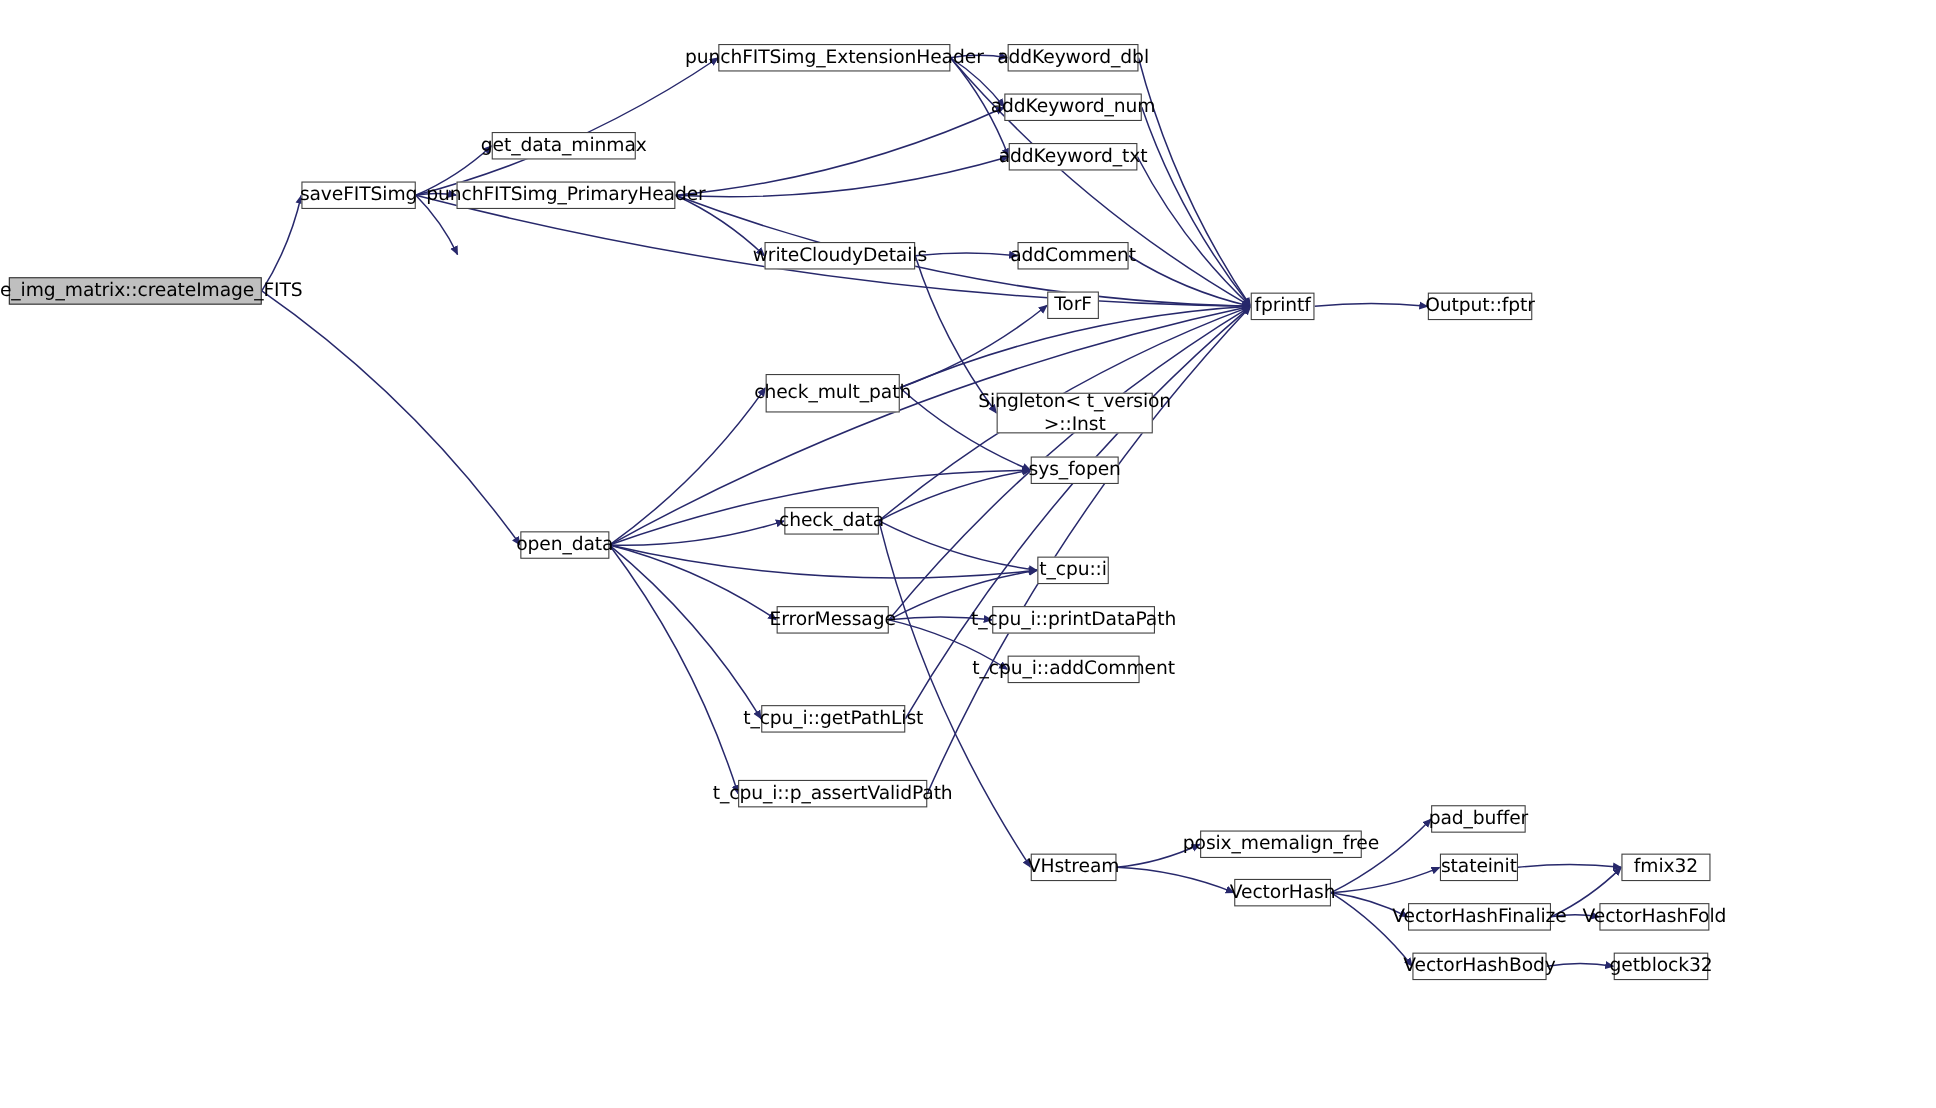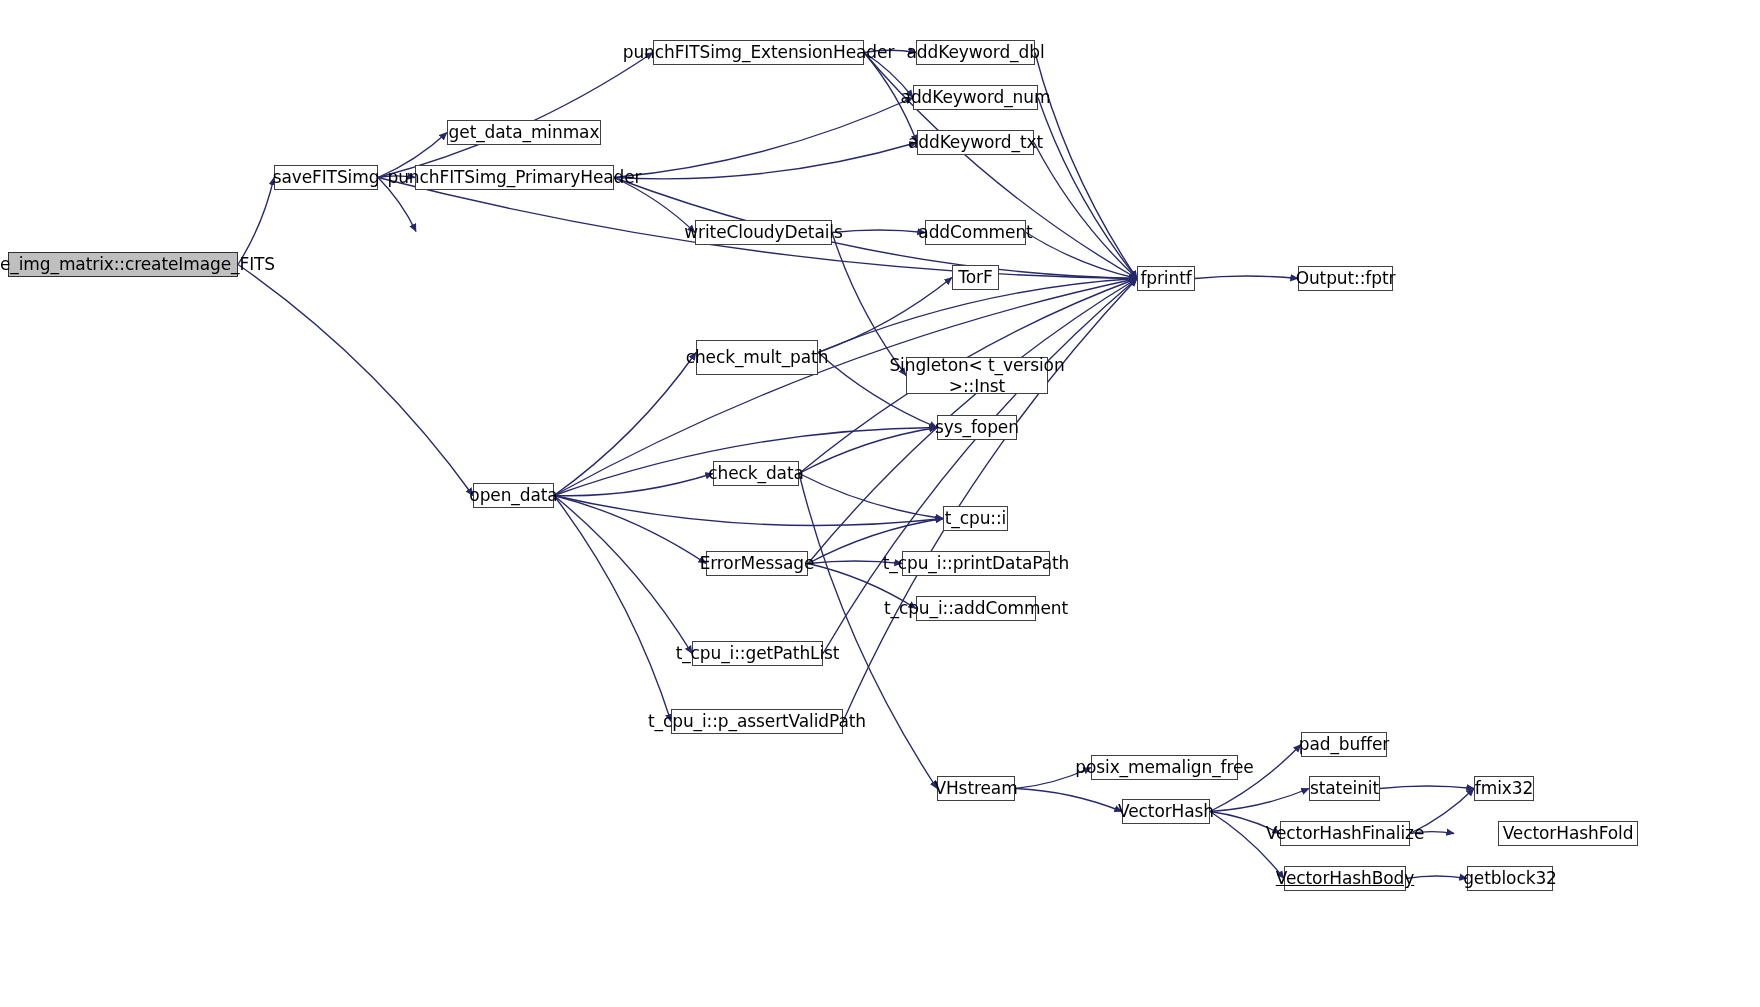--- a/index.html
+++ b/index.html
@@ -107,21 +107,21 @@
       <path d="M 1210 811.5 Q 1261.455 808.415 1309 788.5" fill="none" stroke="#27286b" stroke-width="1.35" marker-end="url(#arw)"></path>
       <path d="M 1210 811.5 Q 1246.87 816.55 1280 833.5" fill="none" stroke="#27286b" stroke-width="1.35" marker-end="url(#arw)"></path>
       <path d="M 1210 811.5 Q 1252.695 838.71 1284 878.5" fill="none" stroke="#27286b" stroke-width="1.35" marker-end="url(#arw)"></path>
       <path d="M 1380 788.5 Q 1427 783.5 1474 788.5" fill="none" stroke="#27286b" stroke-width="1.35" marker-end="url(#arw)"></path>
       <path d="M 1410 833.5 Q 1432 829.76 1454 833.5" fill="none" stroke="#27286b" stroke-width="1.35" marker-end="url(#arw)"></path>
       <path d="M 1410 833.5 Q 1445.825 816.44 1474 788.5" fill="none" stroke="#27286b" stroke-width="1.35" marker-end="url(#arw)"></path>
       <path d="M 1406 878.5 Q 1436.5 873.5 1467 878.5" fill="none" stroke="#27286b" stroke-width="1.35" marker-end="url(#arw)"></path>
     </svg>
 <div class="node root" style="left: 8px; top: 252px; width: 230px; height: 25px;"><span class="lbl">save_img_matrix::createImage_FITS</span></div>
     <div class="node" style="left: 274px; top: 165px; width: 104px; height: 25px;"><span class="lbl">saveFITSimg</span></div>
-    <div class="node" style="left: 447px; top: 120px; width: 154px; height: 25px;"><span class="lbl">get_data_minmax</span></div>
+    <div class="node" style="left: 447px; top: 120px; width: 131px; height: 25px;"><span class="lbl">get_data_minmax</span></div>
     <div class="node" style="left: 415px; top: 165px; width: 199px; height: 25px;"><span class="lbl">punchFITSimg_PrimaryHeader</span></div>
     <div class="node" style="left: 653px; top: 40px; width: 211px; height: 25px;"><span class="lbl">punchFITSimg_ExtensionHeader</span></div>
     <div class="node" style="left: 916px; top: 40px; width: 119px; height: 25px;"><span class="lbl">addKeyword_dbl</span></div>
     <div class="node" style="left: 913px; top: 85px; width: 125px; height: 25px;"><span class="lbl">addKeyword_num</span></div>
     <div class="node" style="left: 917px; top: 130px; width: 117px; height: 25px;"><span class="lbl">addKeyword_txt</span></div>
     <div class="node" style="left: 695px; top: 220px; width: 137px; height: 25px;"><span class="lbl">writeCloudyDetails</span></div>
     <div class="node" style="left: 925px; top: 220px; width: 101px; height: 25px;"><span class="lbl">addComment</span></div>
     <div class="node" style="left: 1137px; top: 266px; width: 58px; height: 25px;"><span class="lbl">fprintf</span></div>
     <div class="node" style="left: 1298px; top: 266px; width: 95px; height: 25px;"><span class="lbl">Output::fptr</span></div>
     <div class="node" style="left: 952px; top: 265px; width: 47px; height: 25px;"><span class="lbl">TorF</span></div>
@@ -135,18 +135,18 @@
     <div class="node" style="left: 706px; top: 551px; width: 102px; height: 25px;"><span class="lbl">ErrorMessage</span></div>
     <div class="node" style="left: 902px; top: 551px; width: 148px; height: 25px;"><span class="lbl">t_cpu_i::printDataPath</span></div>
     <div class="node" style="left: 916px; top: 596px; width: 120px; height: 25px;"><span class="lbl">t_cpu_i::addComment</span></div>
     <div class="node" style="left: 692px; top: 641px; width: 131px; height: 25px;"><span class="lbl">t_cpu_i::getPathList</span></div>
     <div class="node" style="left: 671px; top: 709px; width: 172px; height: 25px;"><span class="lbl">t_cpu_i::p_assertValidPath</span></div>
     <div class="node" style="left: 937px; top: 776px; width: 78px; height: 25px;"><span class="lbl">VHstream</span></div>
     <div class="node" style="left: 1091px; top: 755px; width: 147px; height: 25px;"><span class="lbl">posix_memalign_free</span></div>
     <div class="node" style="left: 1122px; top: 799px; width: 88px; height: 25px;"><span class="lbl">VectorHash</span></div>
     <div class="node" style="left: 1301px; top: 732px; width: 86px; height: 25px;"><span class="lbl">pad_buffer</span></div>
     <div class="node" style="left: 1309px; top: 776px; width: 71px; height: 25px;"><span class="lbl">stateinit</span></div>
-    <div class="node" style="left: 1474px; top: 776px; width: 60px; height: 25px;"><span class="lbl">fmix32</span></div>
+    <div class="node" style="left: 1474px; top: 776px; width: 81px; height: 25px;"><span class="lbl">fmix32</span></div>
     <div class="node" style="left: 1280px; top: 821px; width: 130px; height: 25px;"><span class="lbl">VectorHashFinalize</span></div>
-    <div class="node" style="left: 1454px; top: 821px; width: 140px; height: 25px; margin-left: 44px;"><span class="lbl">VectorHashFold</span></div>
-    <div class="node" style="left: 1284px; top: 866px; width: 122px; height: 25px; text-decoration: underline;"><span class="lbl">VectorHashBody</span></div>
+    <div class="node" style="left: 1454px; top: 821px; width: 100px; height: 25px;"><span class="lbl">VectorHashFold</span></div>
+    <div class="node" style="left: 1284px; top: 866px; width: 122px; height: 25px;"><span class="lbl">VectorHashBody</span></div>
     <div class="node" style="left: 1467px; top: 866px; width: 86px; height: 25px;"><span class="lbl">getblock32</span></div>
   </div>
 
 </body></html>

